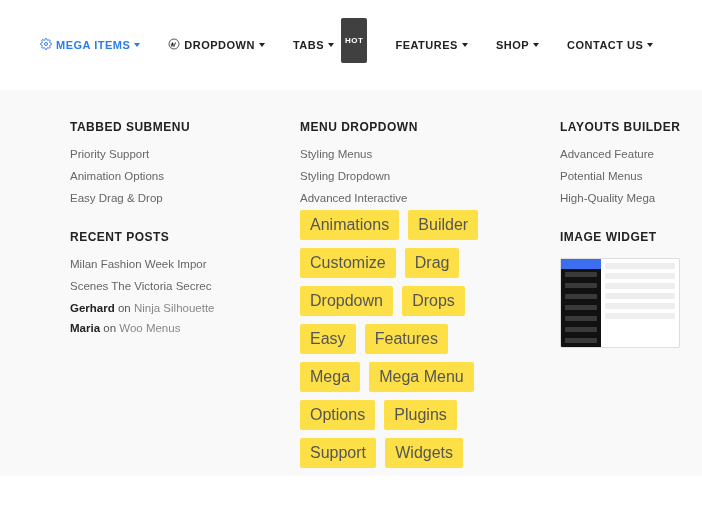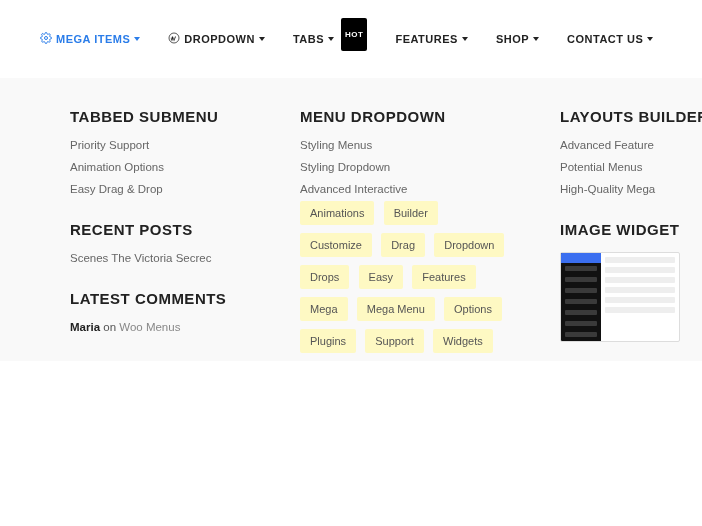--- a/index.html
+++ b/index.html
@@ -26,24 +26,24 @@
   }
   .nav-item {
     display: inline-flex;
     align-items: center;
     gap: 4px;
     cursor: pointer;
     white-space: nowrap;
   }
   .nav-item.active { color: #2b7de9; }
   .hot {
-    background: #000000;
+    background: #404040;
     color: #fff;
     font-size: 8px;
-    padding: 12px 4px;
+    padding: 18px 4px;
     border-radius: 2px;
     margin-left: 3px;
     position: relative;
     top: -4px;
   }
   .caret {
     width: 0; height: 0;
     border-left: 3px solid transparent;
     border-right: 3px solid transparent;
     border-top: 4px solid currentColor;
@@ -57,21 +57,21 @@
     padding: 30px 0 0 0;
     margin-left: -120px; 
     width: 860px;
     display: flex;
     gap: 40px;
     font-size: 11.5px;
     color: #555;
   }
   .col { min-width: 150px; }
   .col h4 {
-    font-size: 15px;
+    font-size: 12px;
     font-weight: 800;
     letter-spacing: .5px;
     color: #222;
     margin-bottom: 14px;
   }
   .col h4:not(:first-child){ margin-top:26px; }
   .linklist { list-style:none; }
   .linklist li { margin-bottom: 10px; color:#666; cursor:pointer; }
 
   .col-left { width: 120px; overflow:hidden; text-align:left; }
@@ -80,26 +80,26 @@
   
   .cmt { margin-bottom:8px; color:#555; }
   .cmt .author{ font-weight:700; color:#222; }
   .cmt .on{ color:#555; }
   .cmt .target{ color:#888; }
 
   
   .tagcloud { margin-top:-4px; }
   .tag {
     display:inline-block;
-    background:#fef9c3;
+    background:#fde047;
     color:#555;
     padding:6px 10px;
     margin:0 6px 8px 0;
     border-radius:2px;
-    font-size:11px;
+    font-size:16px;
     cursor:pointer;
   }
 
   
   .iw {
     width: 120px; height: 90px;
     border:1px solid #ddd; border-radius:2px;
     display:flex; overflow:hidden;
     background:#fff;
   }
@@ -177,24 +177,29 @@
   <div class="col" style="width:190px">
     <h4>TABBED SUBMENU</h4>
     <ul class="linklist">
       <li>Priority Support</li>
       <li>Animation Options</li>
       <li>Easy Drag &amp; Drop</li>
     </ul>
 
     <h4>RECENT POSTS</h4>
     <ul class="linklist">
+      <li>Milan Fashion Week Impor</li>
       <li>Scenes The Victoria Secrec</li>
     </ul>
 
-    <h4>LATEST COMMENTS</h4>
+    <div class="cmt">
+      <span class="author">Gerhard</span>
+      <span class="on">on</span>
+      <span class="target">Ninja Silhouette</span>
+    </div>
     <div class="cmt">
       <span class="author">Maria</span>
       <span class="on">on</span>
       <span class="target">Woo Menus</span>
     </div>
   </div>
 
   <div class="col" style="width:220px">
     <h4>MENU DROPDOWN</h4>
     <ul class="linklist">

